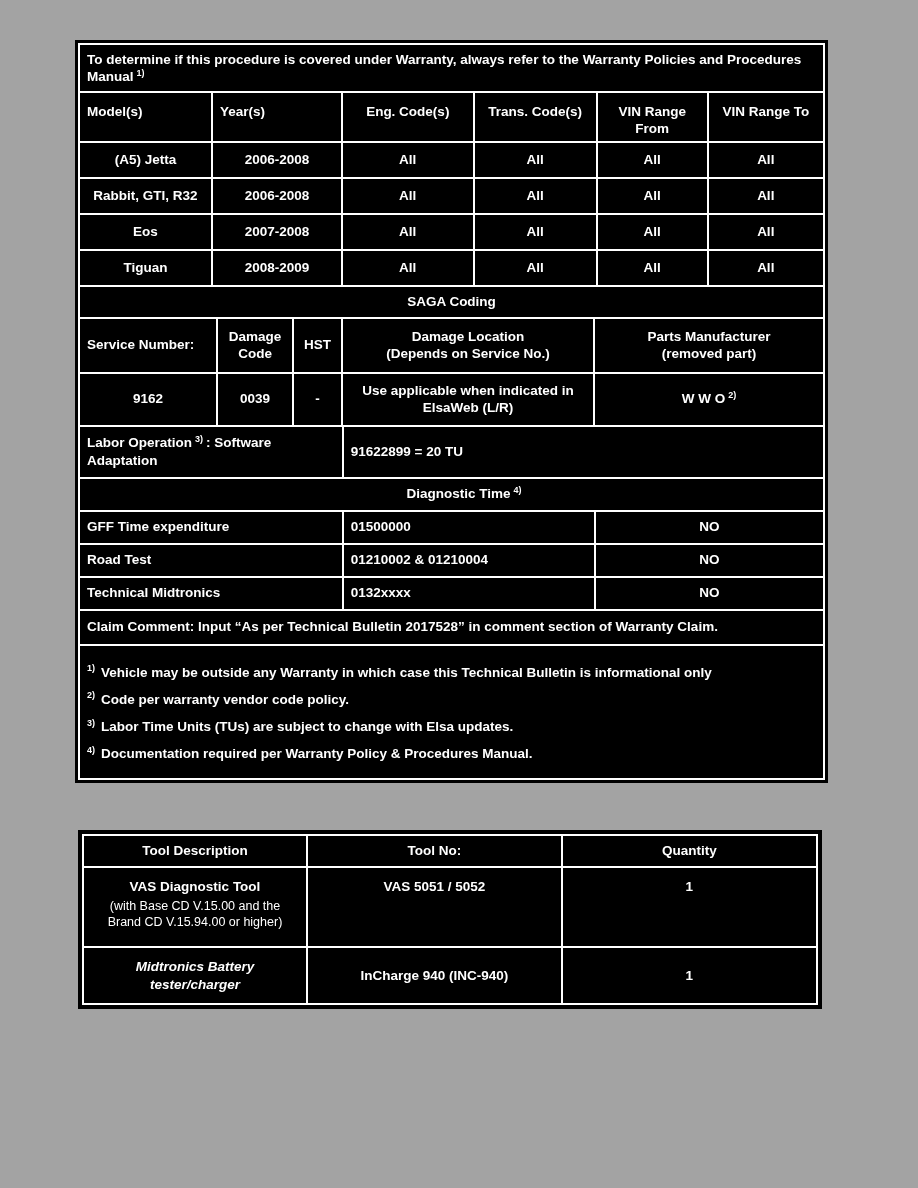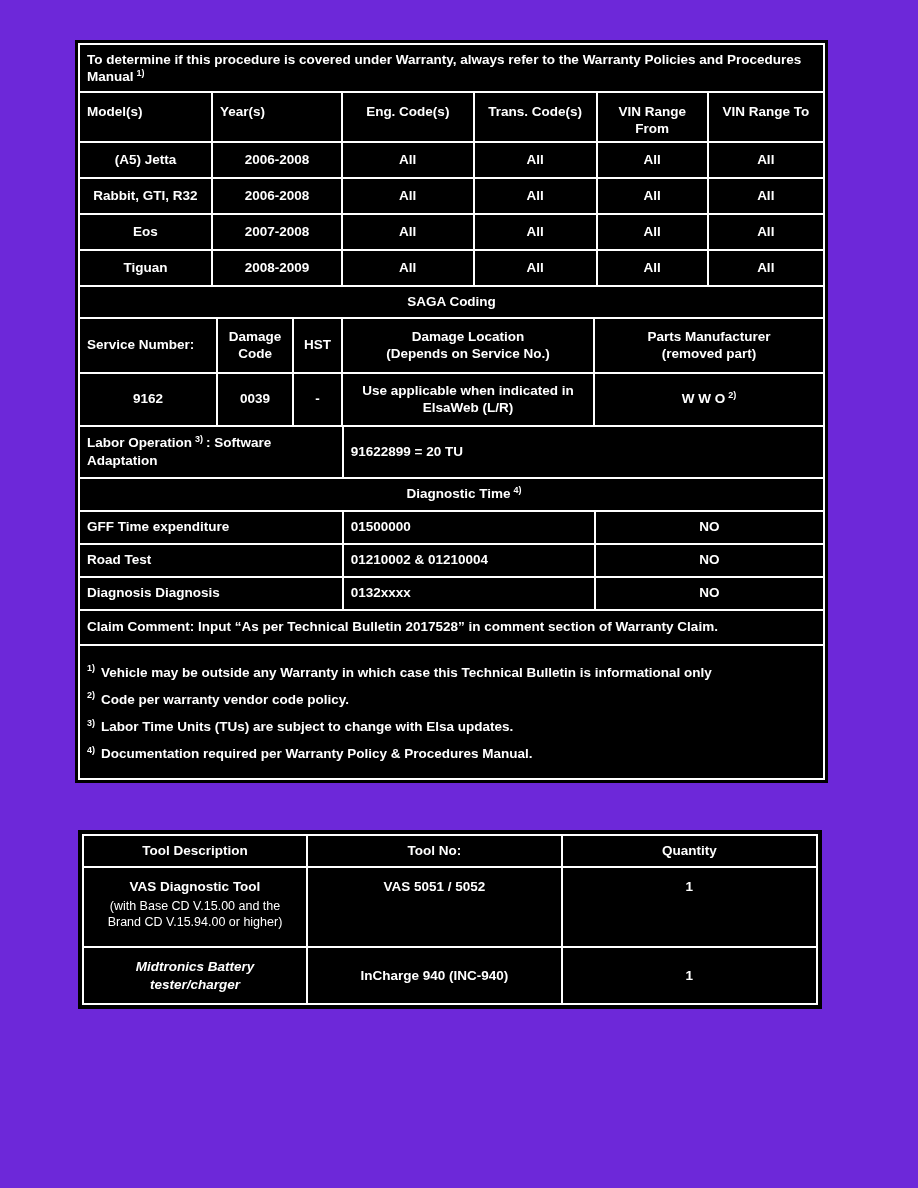--- a/index.html
+++ b/index.html
@@ -1,17 +1,17 @@
 <!DOCTYPE html>
 <html><head>
 <meta charset="utf-8">
 <style>
   * { box-sizing: border-box; }
   html, body { margin: 0; padding: 0; background: #ffffff; font-family: "Liberation Sans", sans-serif; }
-  .page { position: relative; width: 918px; height: 1188px; background: #6d28d9; overflow: hidden; }
+  .page { position: relative; width: 918px; height: 1188px; background: #a3a3a3; overflow: hidden; }
 
   .doc-table { position: absolute; background: #000000; }
   .warranty { left: 75px; top: 40px; width: 753px; padding: 3px; }
   .tools    { left: 78px; top: 830px; width: 744px; padding: 4px; }
   .inner { border: 2px solid #ffffff; }
 
   .grid { width: 100%; border-spacing: 0; table-layout: fixed; }
   .grid td {
     border-right: 2px solid #ffffff;
     border-bottom: 2px solid #ffffff;
@@ -212,21 +212,21 @@
           <td class="left">GFF Time expenditure</td>
           <td class="left">01500000</td>
           <td>NO</td>
         </tr>
         <tr class="r-diag">
           <td class="left">Road Test</td>
           <td class="left">01210002 &amp; 01210004</td>
           <td>NO</td>
         </tr>
         <tr class="r-diag">
-          <td class="left">Diagnosis Diagnosis</td>
+          <td class="left">Technical Midtronics</td>
           <td class="left">0132xxxx</td>
           <td>NO</td>
         </tr>
       </tbody>
         </table>
 
       <table class="grid">
         <tbody>
             <tr class="r-comment">
           <td class="left">Claim Comment: Input “As per Technical Bulletin 2017528” in comment section of Warranty Claim.</td>

